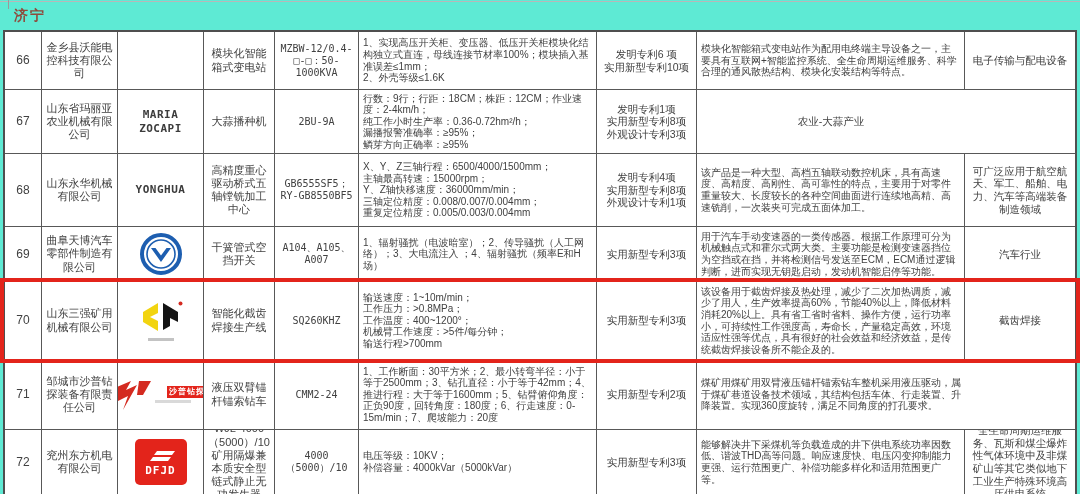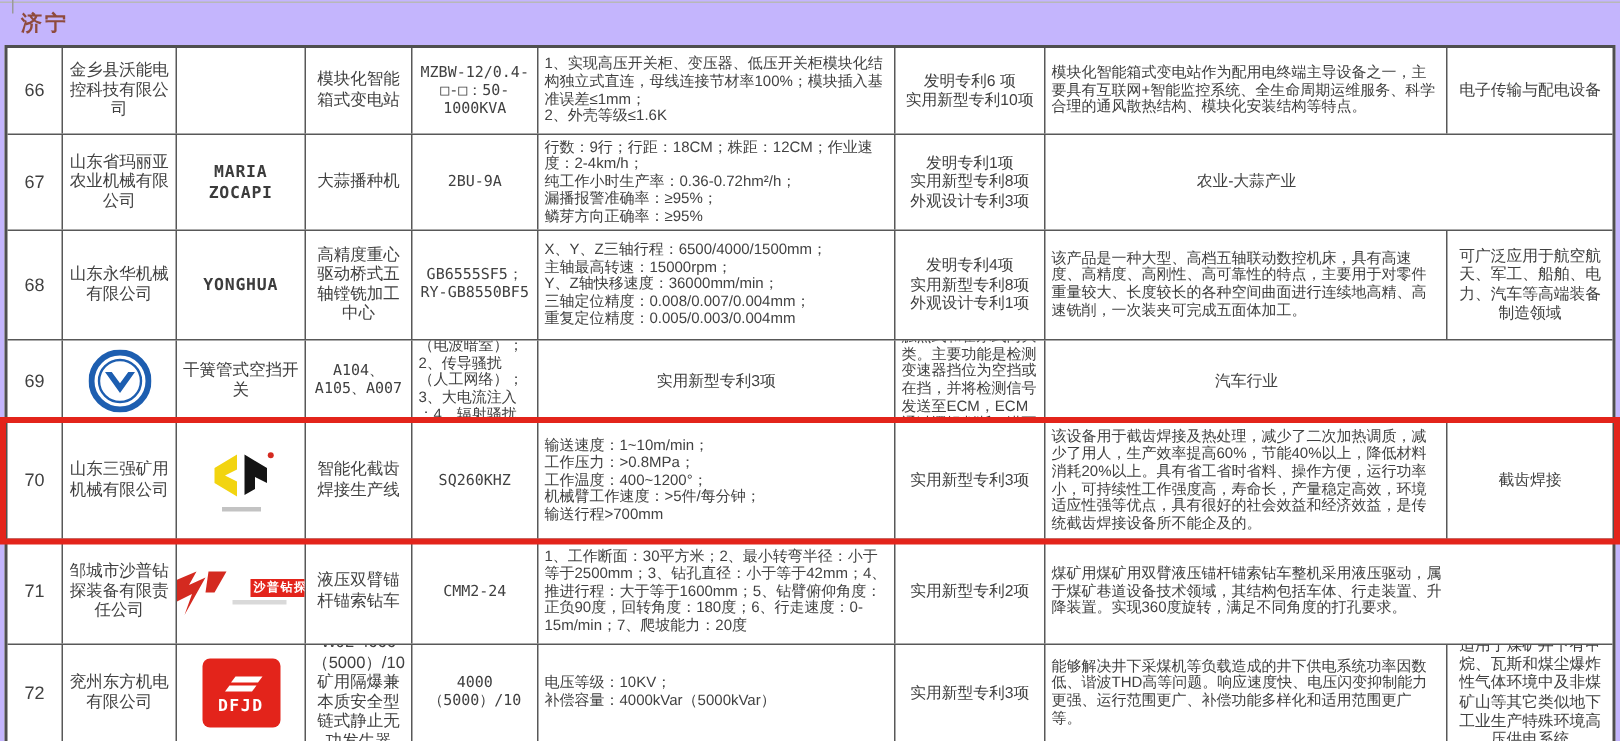--- a/index.html
+++ b/index.html
@@ -1,16 +1,16 @@
 <!DOCTYPE html>
 <html style="--red: #e3241b;"><head>
 <meta charset="utf-8">
 <style>
   html,body{margin:0;padding:0;background:#e9e9e9;}
-  .page{position:relative;width:1080px;height:494px;background:#c4b5fd;
+  .page{position:relative;width:1080px;height:494px;background:#5eead4;
         font-family:"Liberation Sans",sans-serif;color:#414141;overflow:hidden;}
   .top-rule{position:absolute;top:1px;left:0;right:0;height:1px;background:#b8b8b8;}
   .top-tick{position:absolute;top:0;left:8px;width:1px;height:9px;background:#9a9a9a;}
   .region{position:absolute;top:7px;left:14px;font-size:14px;color:#8f4a3c;
           letter-spacing:2px;font-weight:bold;}
   .table{position:absolute;left:3px;right:3px;top:30px;border:2px solid #4f4f4f;background:#fff;}
   .trow{display:grid;grid-template-columns:37px 76px 86px 71px 84px 238px 100px 268px 1fr;
         border-bottom:1px solid #585858;position:relative;box-sizing:border-box;}
   .trow:last-child{border-bottom:none;}
   .trow:nth-of-type(1){height:58px}
@@ -95,20 +95,21 @@
 三轴定位精度：0.008/0.007/0.004mm；
 重复定位精度：0.005/0.003/0.004mm</div>
     <div class="cell c-patents">发明专利4项
 实用新型专利8项
 外观设计专利1项</div>
     <div class="cell c-desc">该产品是一种大型、高档五轴联动数控机床，具有高速度、高精度、高刚性、高可靠性的特点，主要用于对零件重量较大、长度较长的各种空间曲面进行连续地高精、高速铣削，一次装夹可完成五面体加工。</div>
     <div class="cell c-industry">可广泛应用于航空航天、军工、船舶、电力、汽车等高端装备制造领域</div>
   </div>
       <div class="trow">
     <div class="cell c-index">69</div>
+    <div class="cell c-company">曲阜天博汽车零部件制造有限公司</div>
     <div class="cell c-logo"><svg width="42" height="42" viewBox="0 0 42 42">
         <circle cx="21" cy="21" r="19" fill="none" stroke="#1d5eb0" stroke-width="4"></circle>
         <circle cx="21" cy="21" r="14" fill="none" stroke="#1d5eb0" stroke-width="1.6"></circle>
         <path d="M11 15 L21 29 L31 15 L26.5 15 L21 22.5 L15.5 15 Z" fill="#1d5eb0"></path>
           </svg></div>
     <div class="cell c-product">干簧管式空挡开关</div>
     <div class="cell c-model">A104、A105、A007</div>
     <div class="cell c-specs">1、辐射骚扰（电波暗室）；2、传导骚扰（人工网络）；3、大电流注入 ；4、辐射骚扰（频率E和H场）</div>
     <div class="cell c-patents">实用新型专利3项</div>
     <div class="cell c-desc">用于汽车手动变速器的一类传感器。根据工作原理可分为机械触点式和霍尔式两大类。主要功能是检测变速器挡位为空挡或在挡，并将检测信号发送至ECM，ECM通过逻辑判断，进而实现无钥匙启动，发动机智能启停等功能。</div>
@@ -159,16 +160,16 @@
           <polygon points="4,14 22,14 25,10 7,10" fill="#ffffff"></polygon>
           <polygon points="8,8 26,8 29,4 11,4" fill="#ffffff"></polygon>
             </svg>
         <span class="dfjd-text">DFJD</span></span></div>
     <div class="cell c-product">WJL-4000（5000）/10矿用隔爆兼本质安全型链式静止无功发生器</div>
     <div class="cell c-model">4000（5000）/10</div>
     <div class="cell c-specs">电压等级：10KV；
 补偿容量：4000kVar（5000kVar）</div>
     <div class="cell c-patents">实用新型专利3项</div>
     <div class="cell c-desc">能够解决井下采煤机等负载造成的井下供电系统功率因数低、谐波THD高等问题。响应速度快、电压闪变抑制能力更强、运行范围更广、补偿功能多样化和适用范围更广等。</div>
-    <div class="cell c-industry">适用于煤矿井下有甲烷、瓦斯和煤尘爆炸性气体环境中及非煤矿山等其它类似地下工业生产特殊环境高压供电系统</div>
+    <div class="cell c-industry">全生命周期运维服务、瓦斯和煤尘爆炸性气体环境中及非煤矿山等其它类似地下工业生产特殊环境高压供电系统</div>
   </div>
     </div>
 </div>
 
 </body></html>

